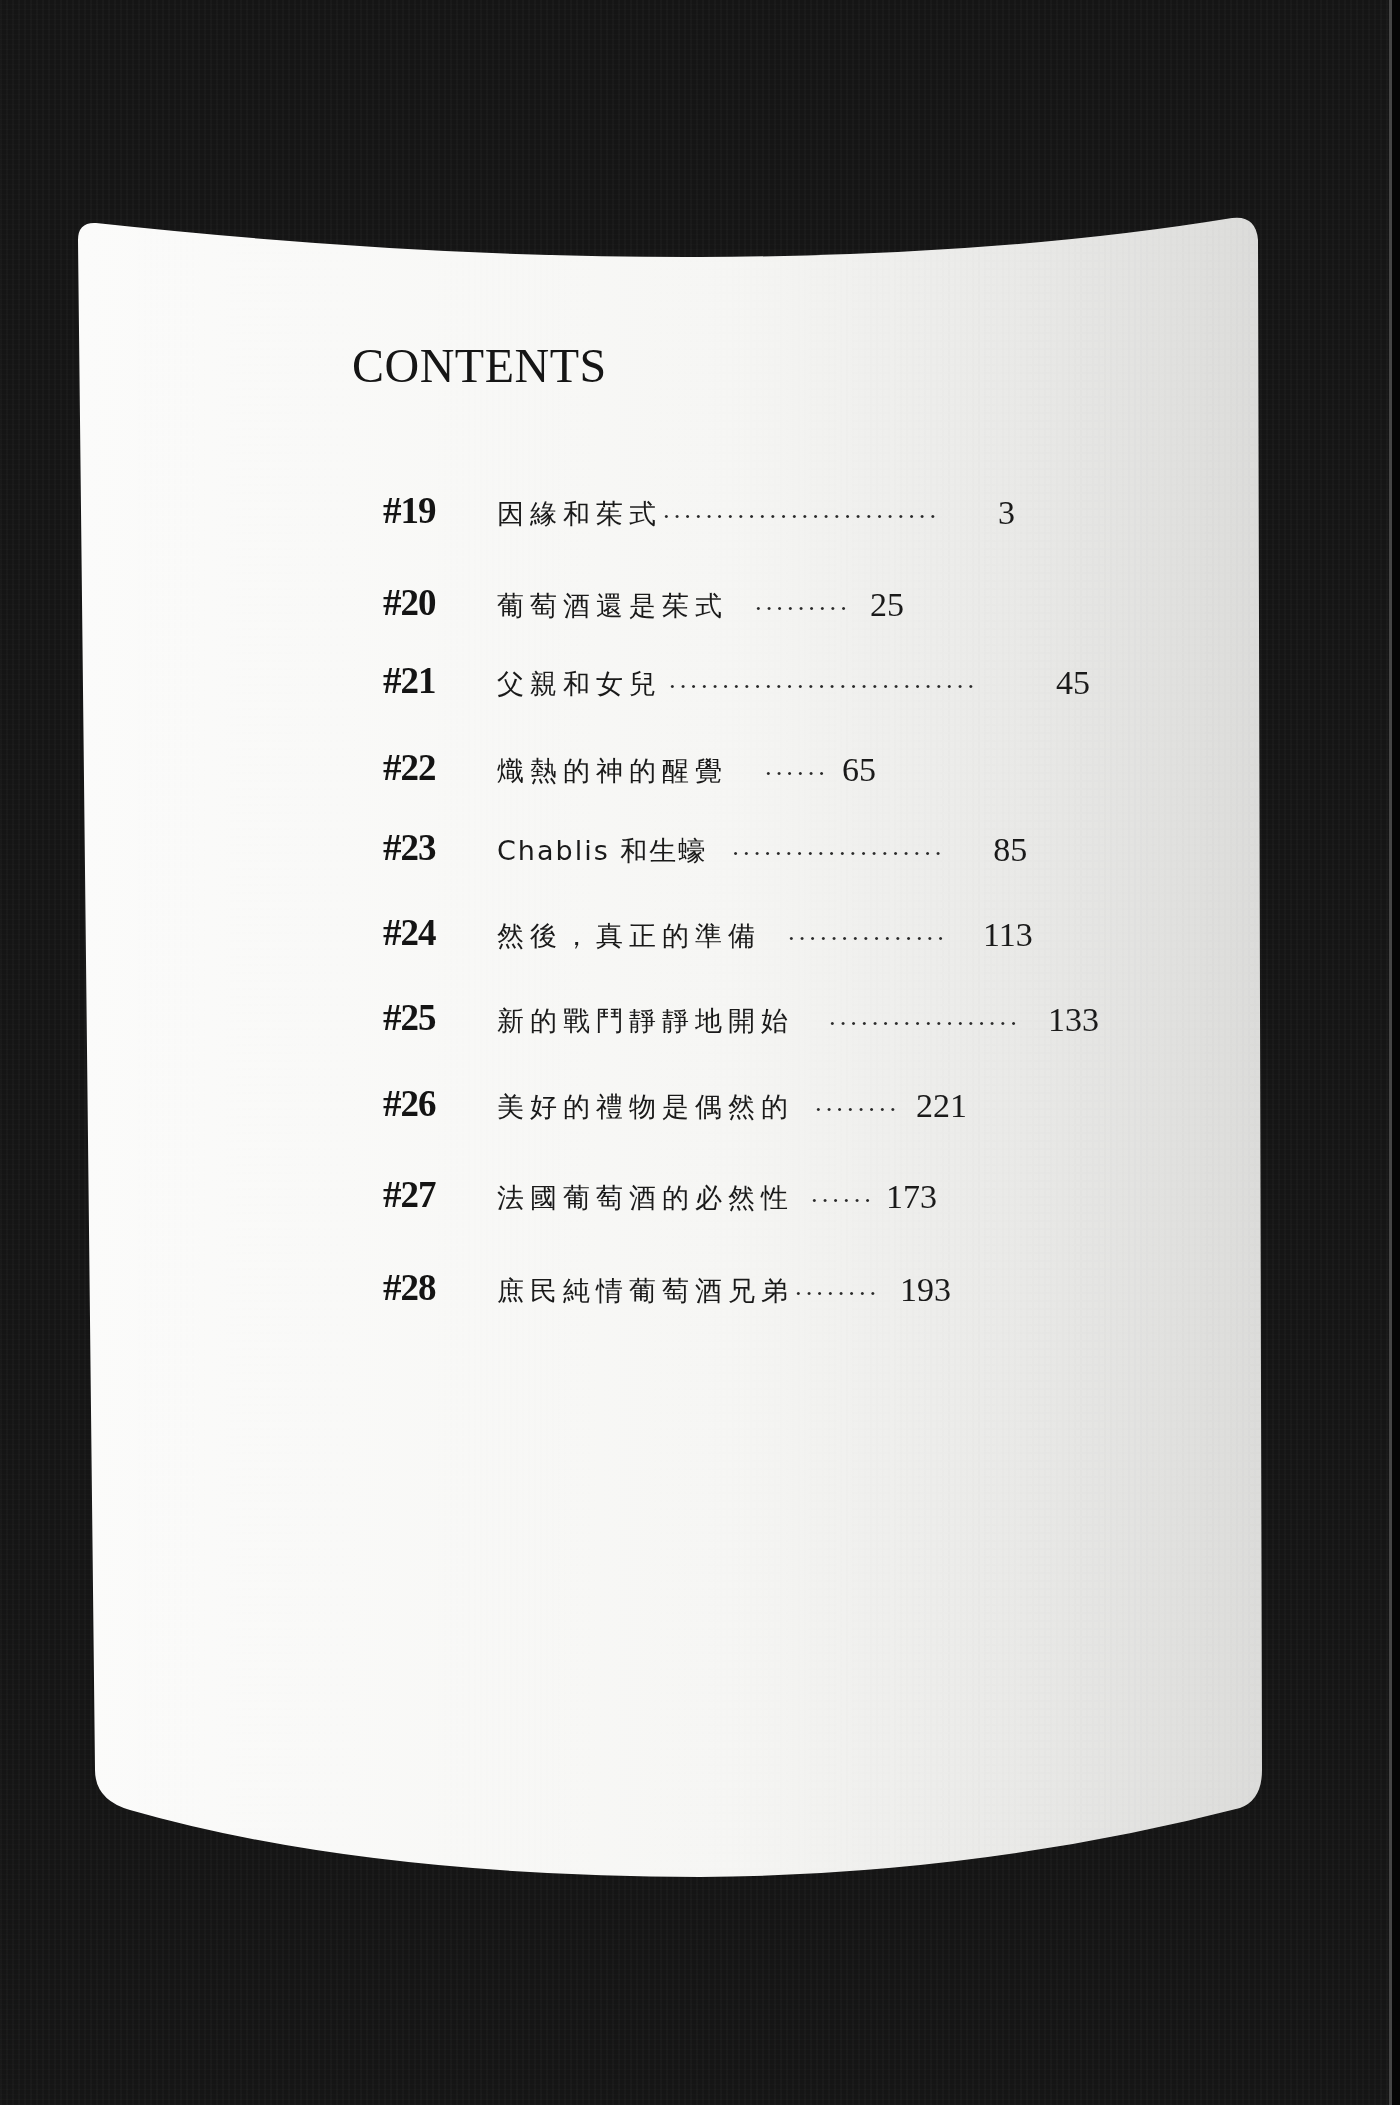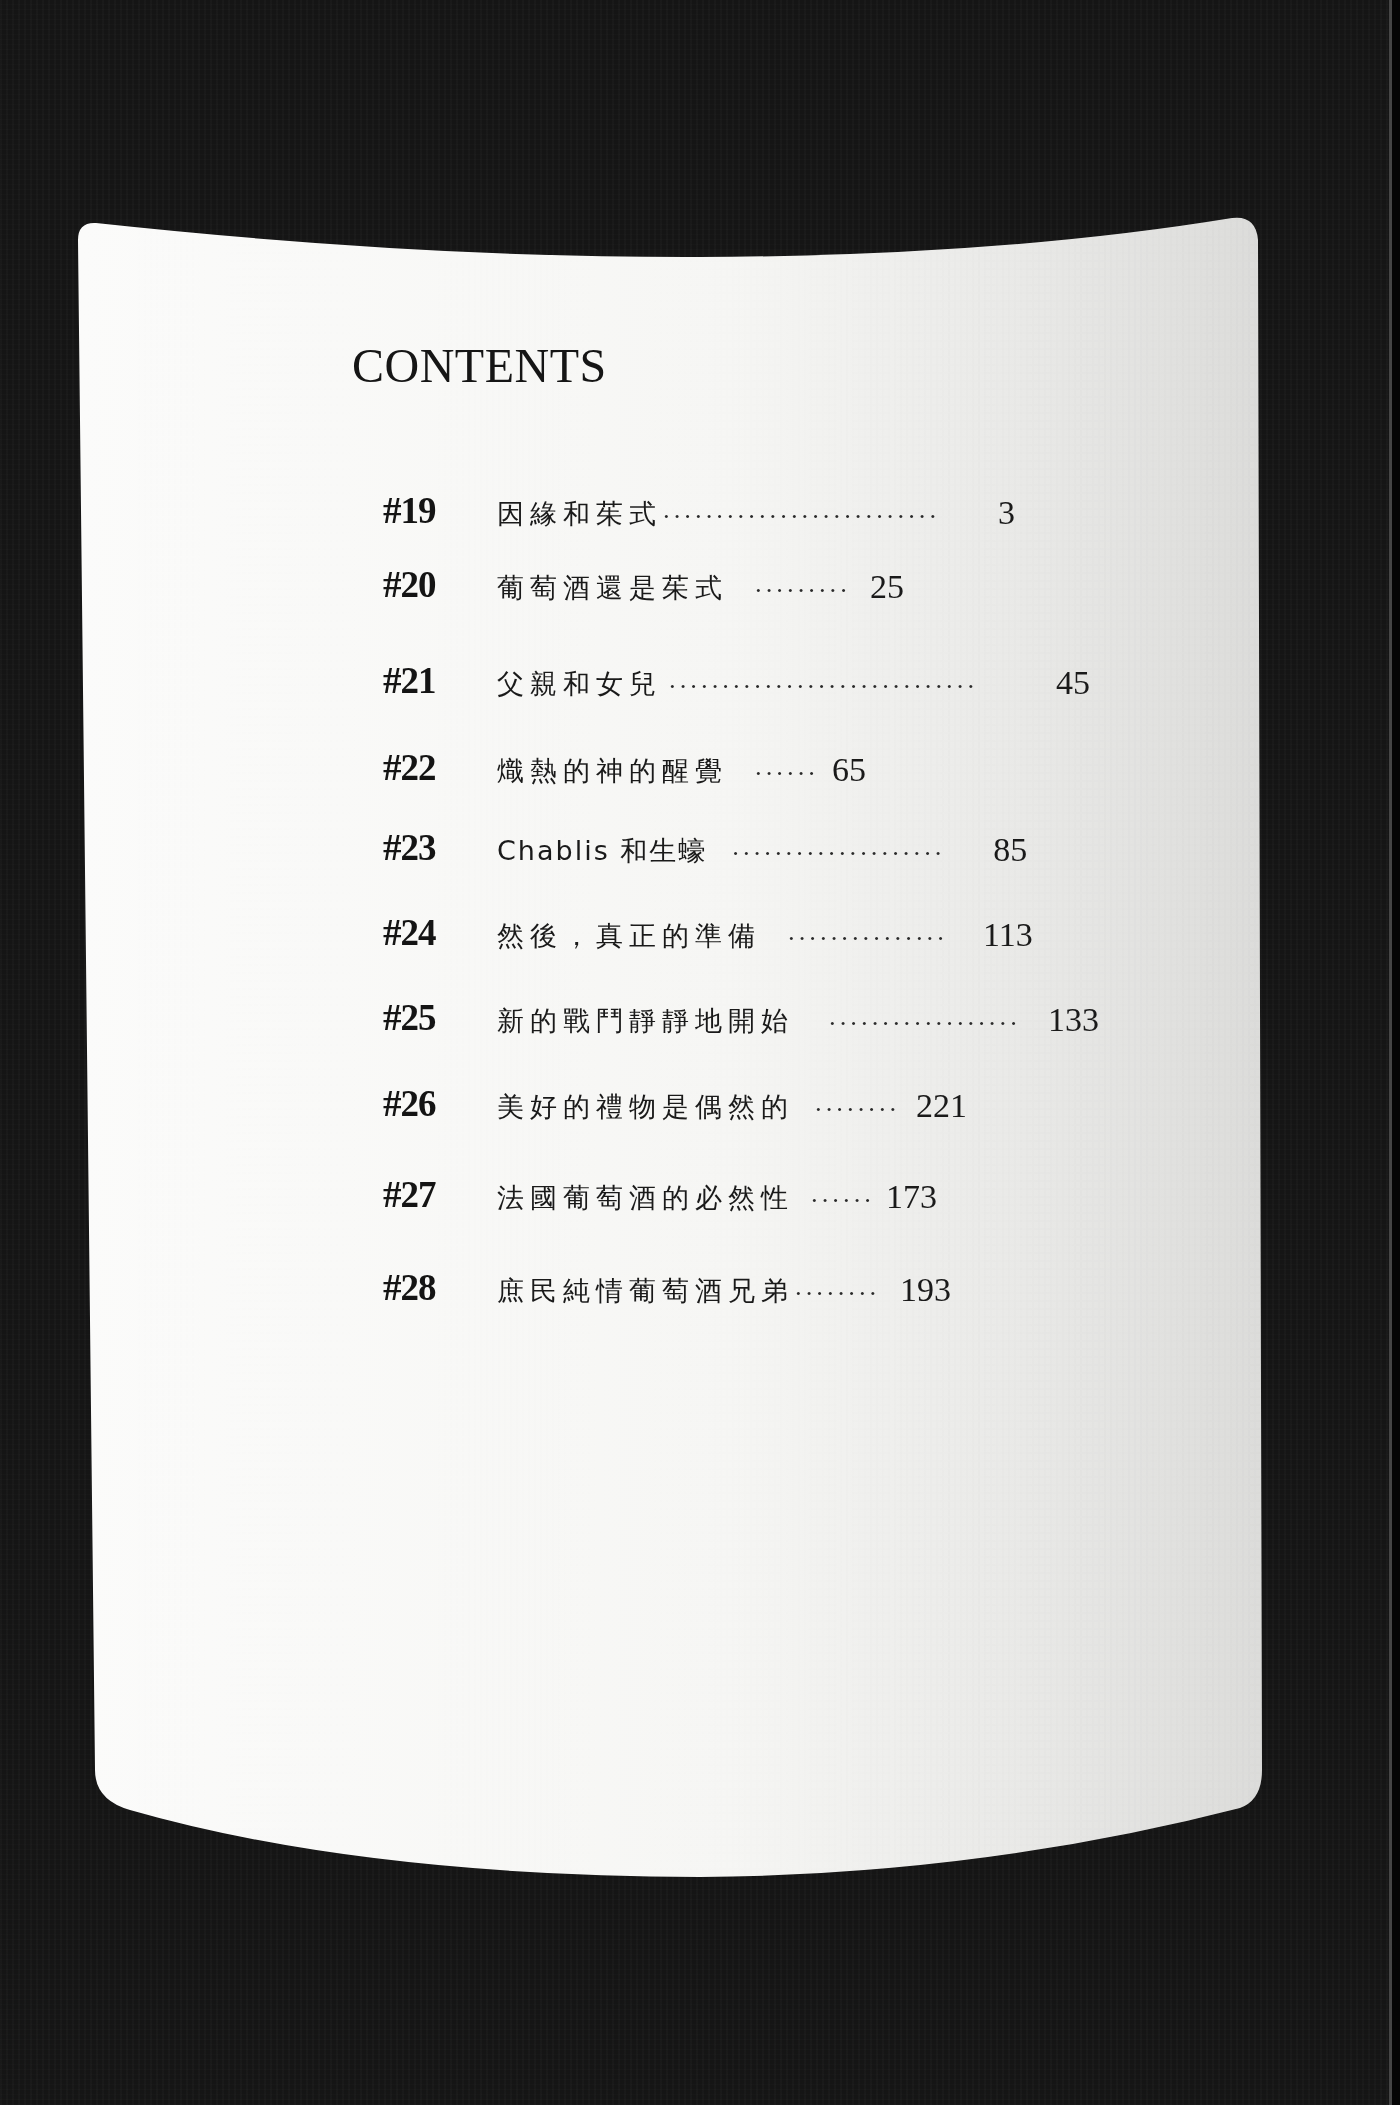--- a/index.html
+++ b/index.html
@@ -116,37 +116,37 @@
 
 <h1 class="toc-heading">CONTENTS</h1>
 
 <div class="toc-row" style="top:484px">
   <span class="toc-num">#19</span>
   <span class="toc-title" style="">因緣和茱式</span>
   <span class="toc-dots" style="width:336px">··························</span>
   <span class="toc-page">3</span>
 </div>
 
-<div class="toc-row" style="top:558px">
+<div class="toc-row" style="top:576px">
   <span class="toc-num">#20</span>
   <span class="toc-title" style="margin-right:26px">葡萄酒還是茱式</span>
   <span class="toc-dots" style="width:116px">·········</span>
   <span class="toc-page">25</span>
 </div>
 
 <div class="toc-row" style="top:654px">
   <span class="toc-num">#21</span>
   <span class="toc-title" style="margin-right:6px">父親和女兒</span>
   <span class="toc-dots" style="width:388px">·····························</span>
   <span class="toc-page">45</span>
 </div>
 
 <div class="toc-row" style="top:741px">
   <span class="toc-num">#22</span>
-  <span class="toc-title" style="margin-right:26px">熾熱的神的醒覺</span>
+  <span class="toc-title" style="margin-right:36px">熾熱的神的醒覺</span>
   <span class="toc-dots" style="width:78px">······</span>
   <span class="toc-page">65</span>
 </div>
 
 <div class="toc-row" style="top:821px">
   <span class="toc-num">#23</span>
   <span class="toc-title" style="margin-right:24px;letter-spacing:2px">Chablis 和生蠔</span>
   <span class="toc-dots" style="width:262px">····················</span>
   <span class="toc-page">85</span>
 </div>

